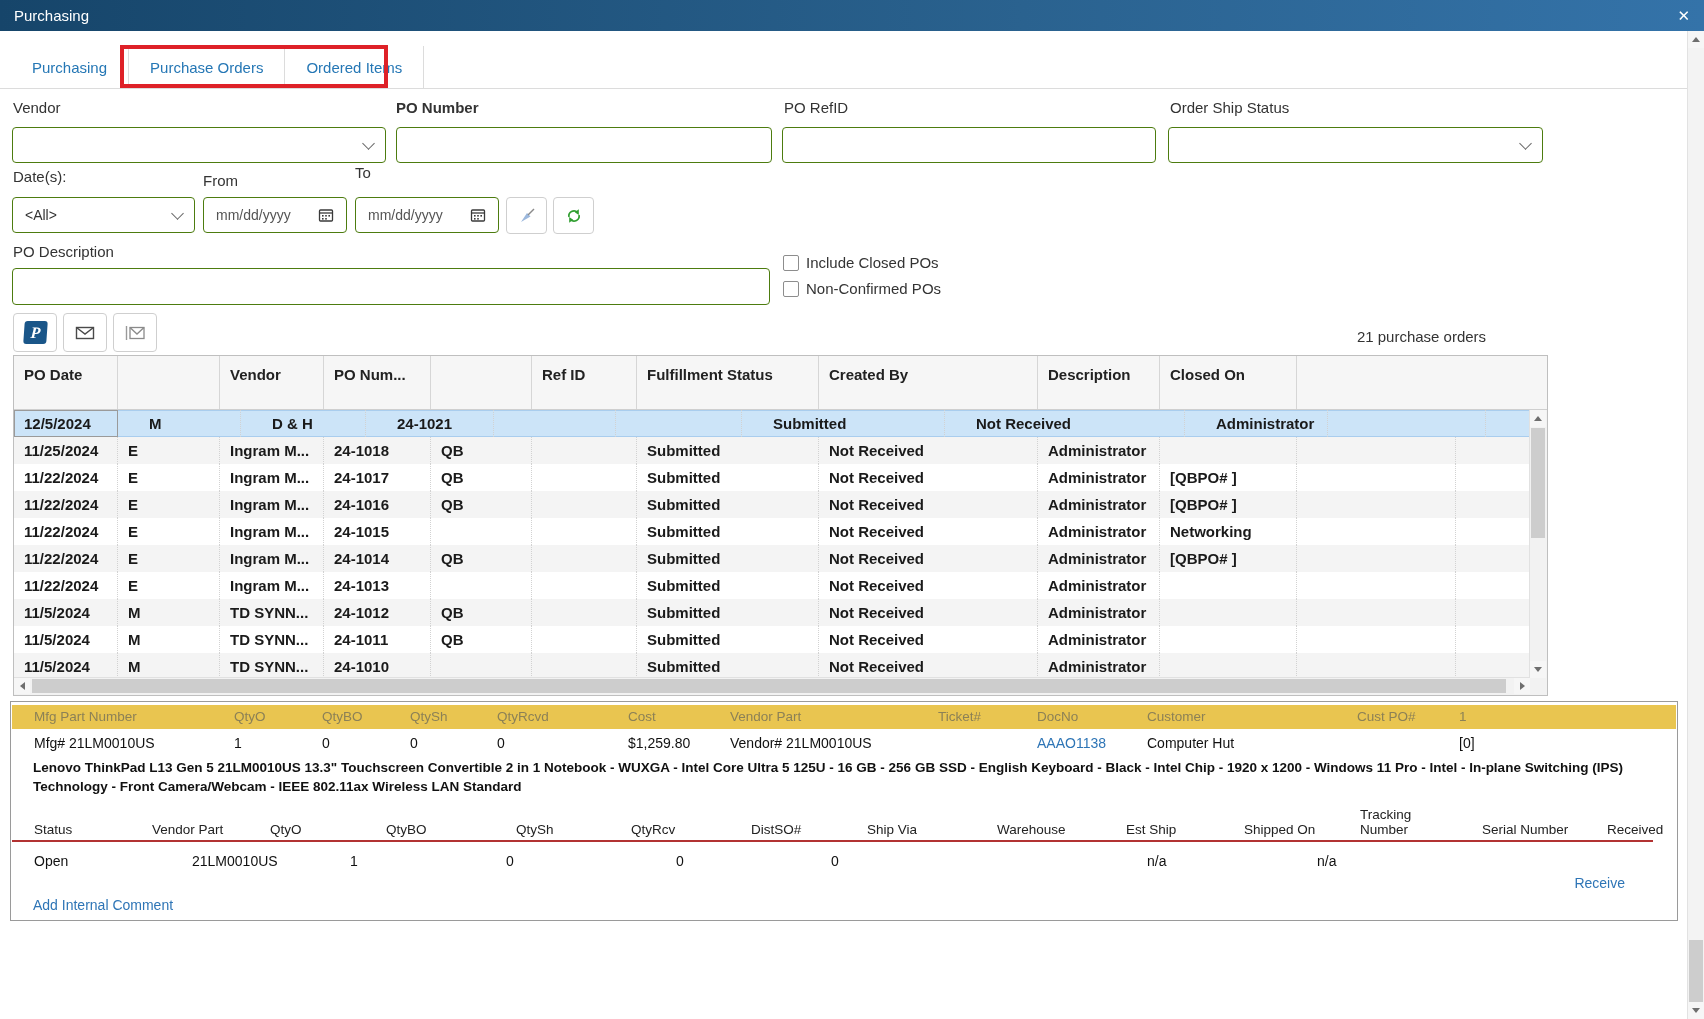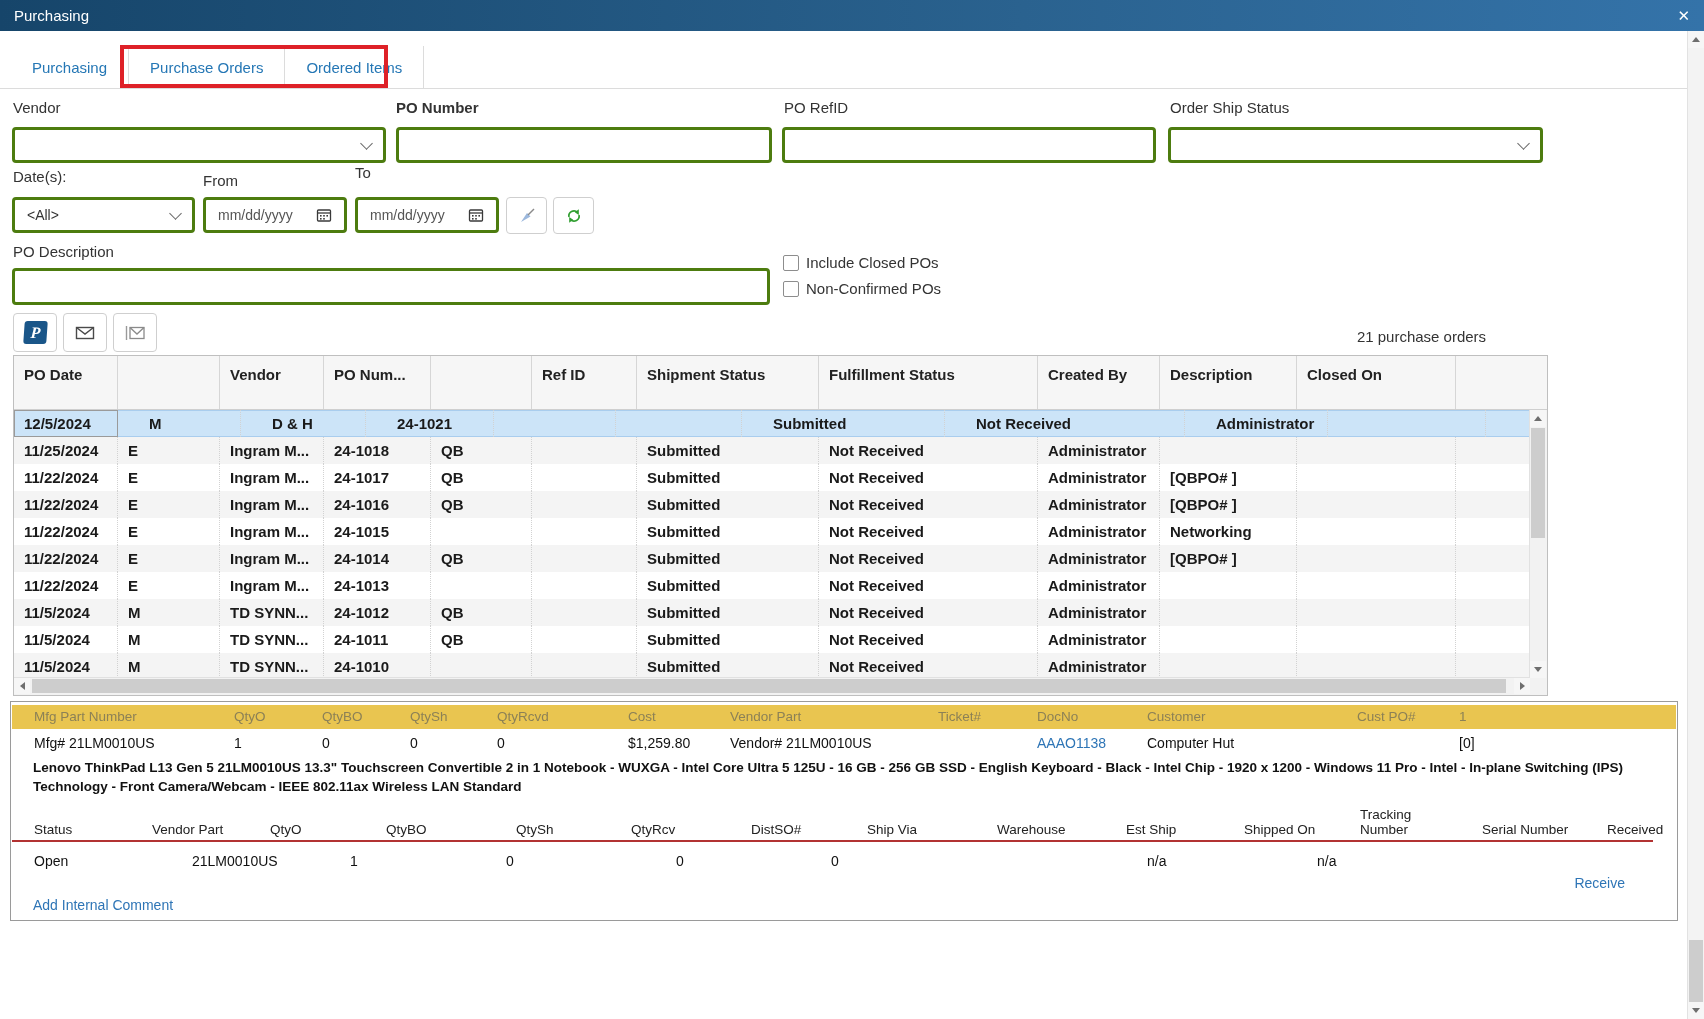--- a/index.html
+++ b/index.html
@@ -27,21 +27,21 @@
   
   .tabline{left:0;top:88px;width:1687px;height:1px;background:#dcdcdc;}
   .tabs{left:10px;top:46px;height:42px;display:flex;}
   .tab{display:flex;align-items:center;justify-content:center;padding:0 21px;
        color:#2577b5;font-size:15px;border-right:1px solid #dcdcdc;background:#fff;cursor:default;}
   .tab:first-child{border-left:1px solid #fff;}
   .redbox{left:120px;top:45px;width:268px;height:43px;border:4px solid #de2128;pointer-events:none;z-index:5;}
 
   
   .flabel{font-size:15px;color:#333;white-space:nowrap;}
-  .fld{height:36px;border:3px solid #4d7c0f;border-radius:4px;background:#fff;
+  .fld{height:36px;border:1px solid #4d7c0f;border-radius:4px;background:#fff;
        display:flex;align-items:center;padding:0 12px;font-size:14px;color:#555;position:absolute;box-sizing:border-box;}
   .chev{width:8px;height:8px;border-right:1.8px solid #666;border-bottom:1.8px solid #666;
         transform:rotate(45deg);margin-left:auto;margin-top:-4px;}
   .ph{color:#555;}
   .calbtn{margin-left:auto;display:flex;align-items:center;}
   .chkrow{display:flex;align-items:center;font-size:15px;color:#333;}
   .chkbox{width:14px;height:14px;border:1px solid #8d8d8d;border-radius:2px;background:#fff;margin-right:7px;}
   .sqbtn{border:1px solid #cfcfcf;border-radius:4px;background:#fff;display:flex;align-items:center;justify-content:center;position:absolute;box-sizing:border-box;}
   .plogo{width:23px;height:23px;background:#1a5689;border-radius:3px;color:#fff;
          font-family:"Liberation Serif",serif;font-style:italic;font-weight:700;font-size:16px;
@@ -218,21 +218,20 @@
 <div class="abs count" style="left:1300px;top:328px;width:243px;">21 purchase orders</div>
 
 <div class="abs potable">
   <div class="pohdr po-grid" id="po-header">
       <div class="th">PO Date</div>
       <div class="th"></div>
       <div class="th">Vendor</div>
       <div class="th">PO Num...</div>
       <div class="th"></div>
       <div class="th">Ref ID</div>
-      <div class="th">Shipment Status</div>
       <div class="th">Fulfillment Status</div>
       <div class="th">Created By</div>
       <div class="th">Description</div>
       <div class="th">Closed On</div>
     </div>
   <div class="pobody" id="po-body">
       <div class="tr po-grid sel">
         <div class="td">12/5/2024</div>
         <div class="td">M</div>
         <div class="td">D &amp; H</div>

